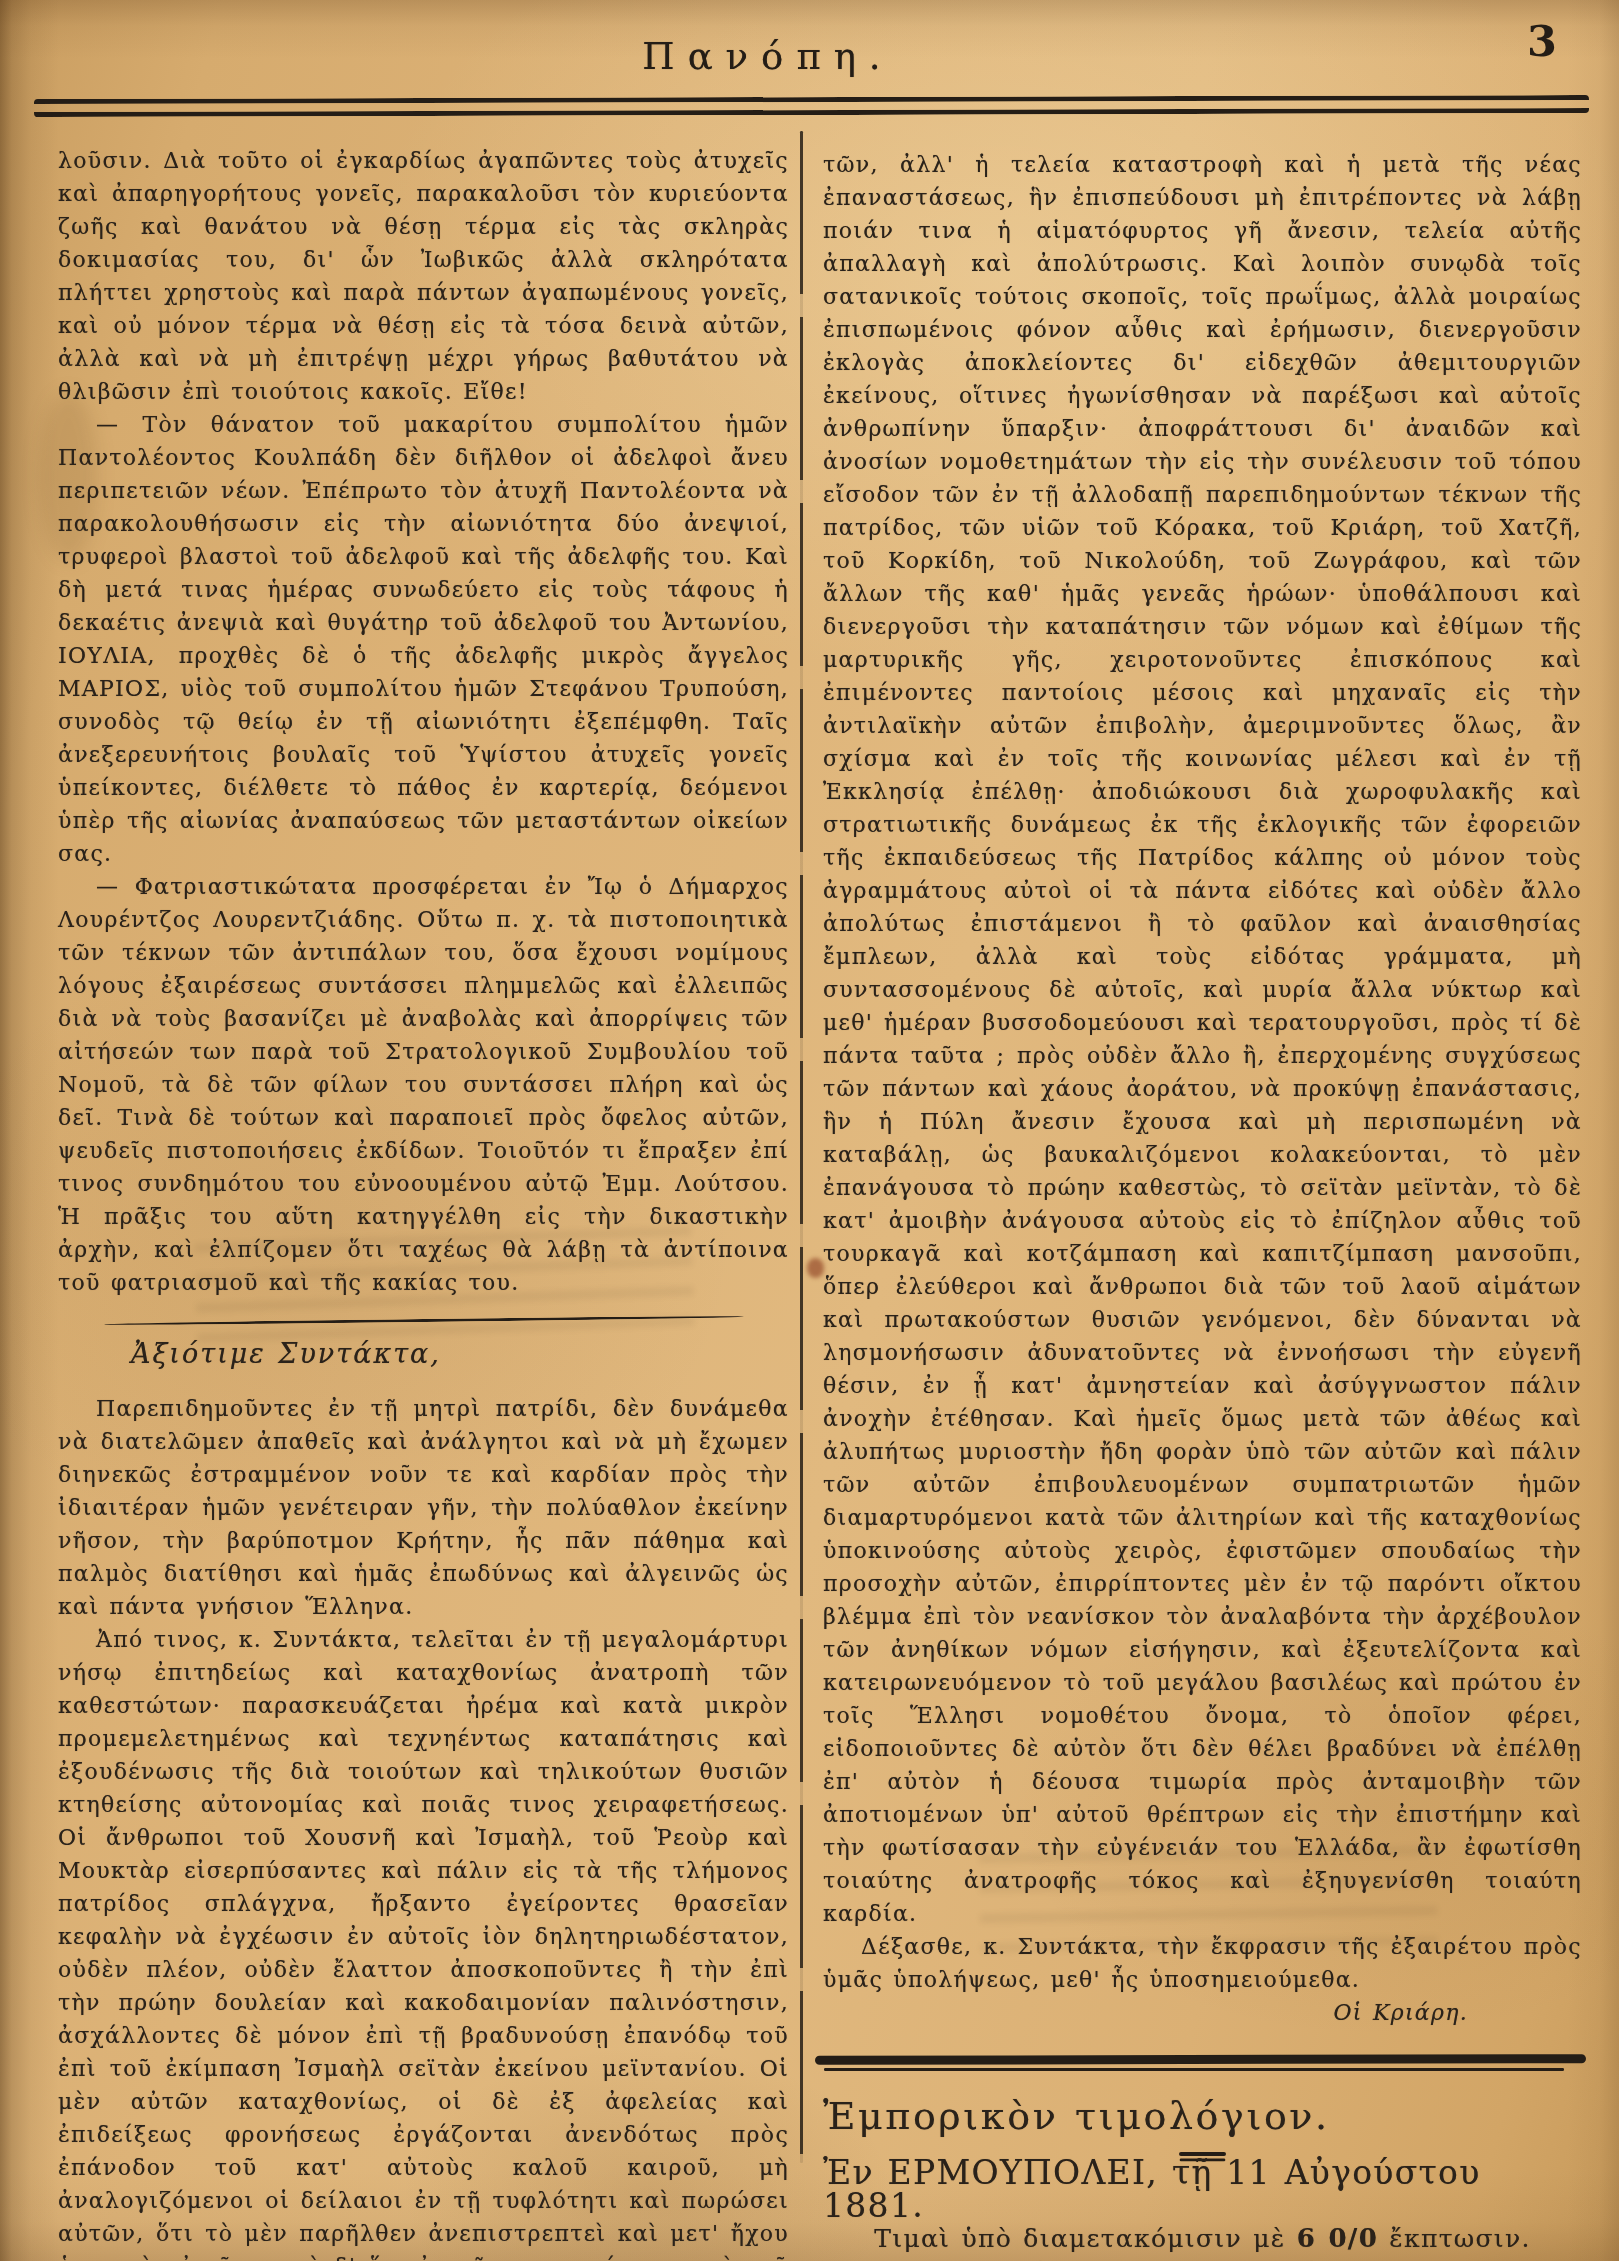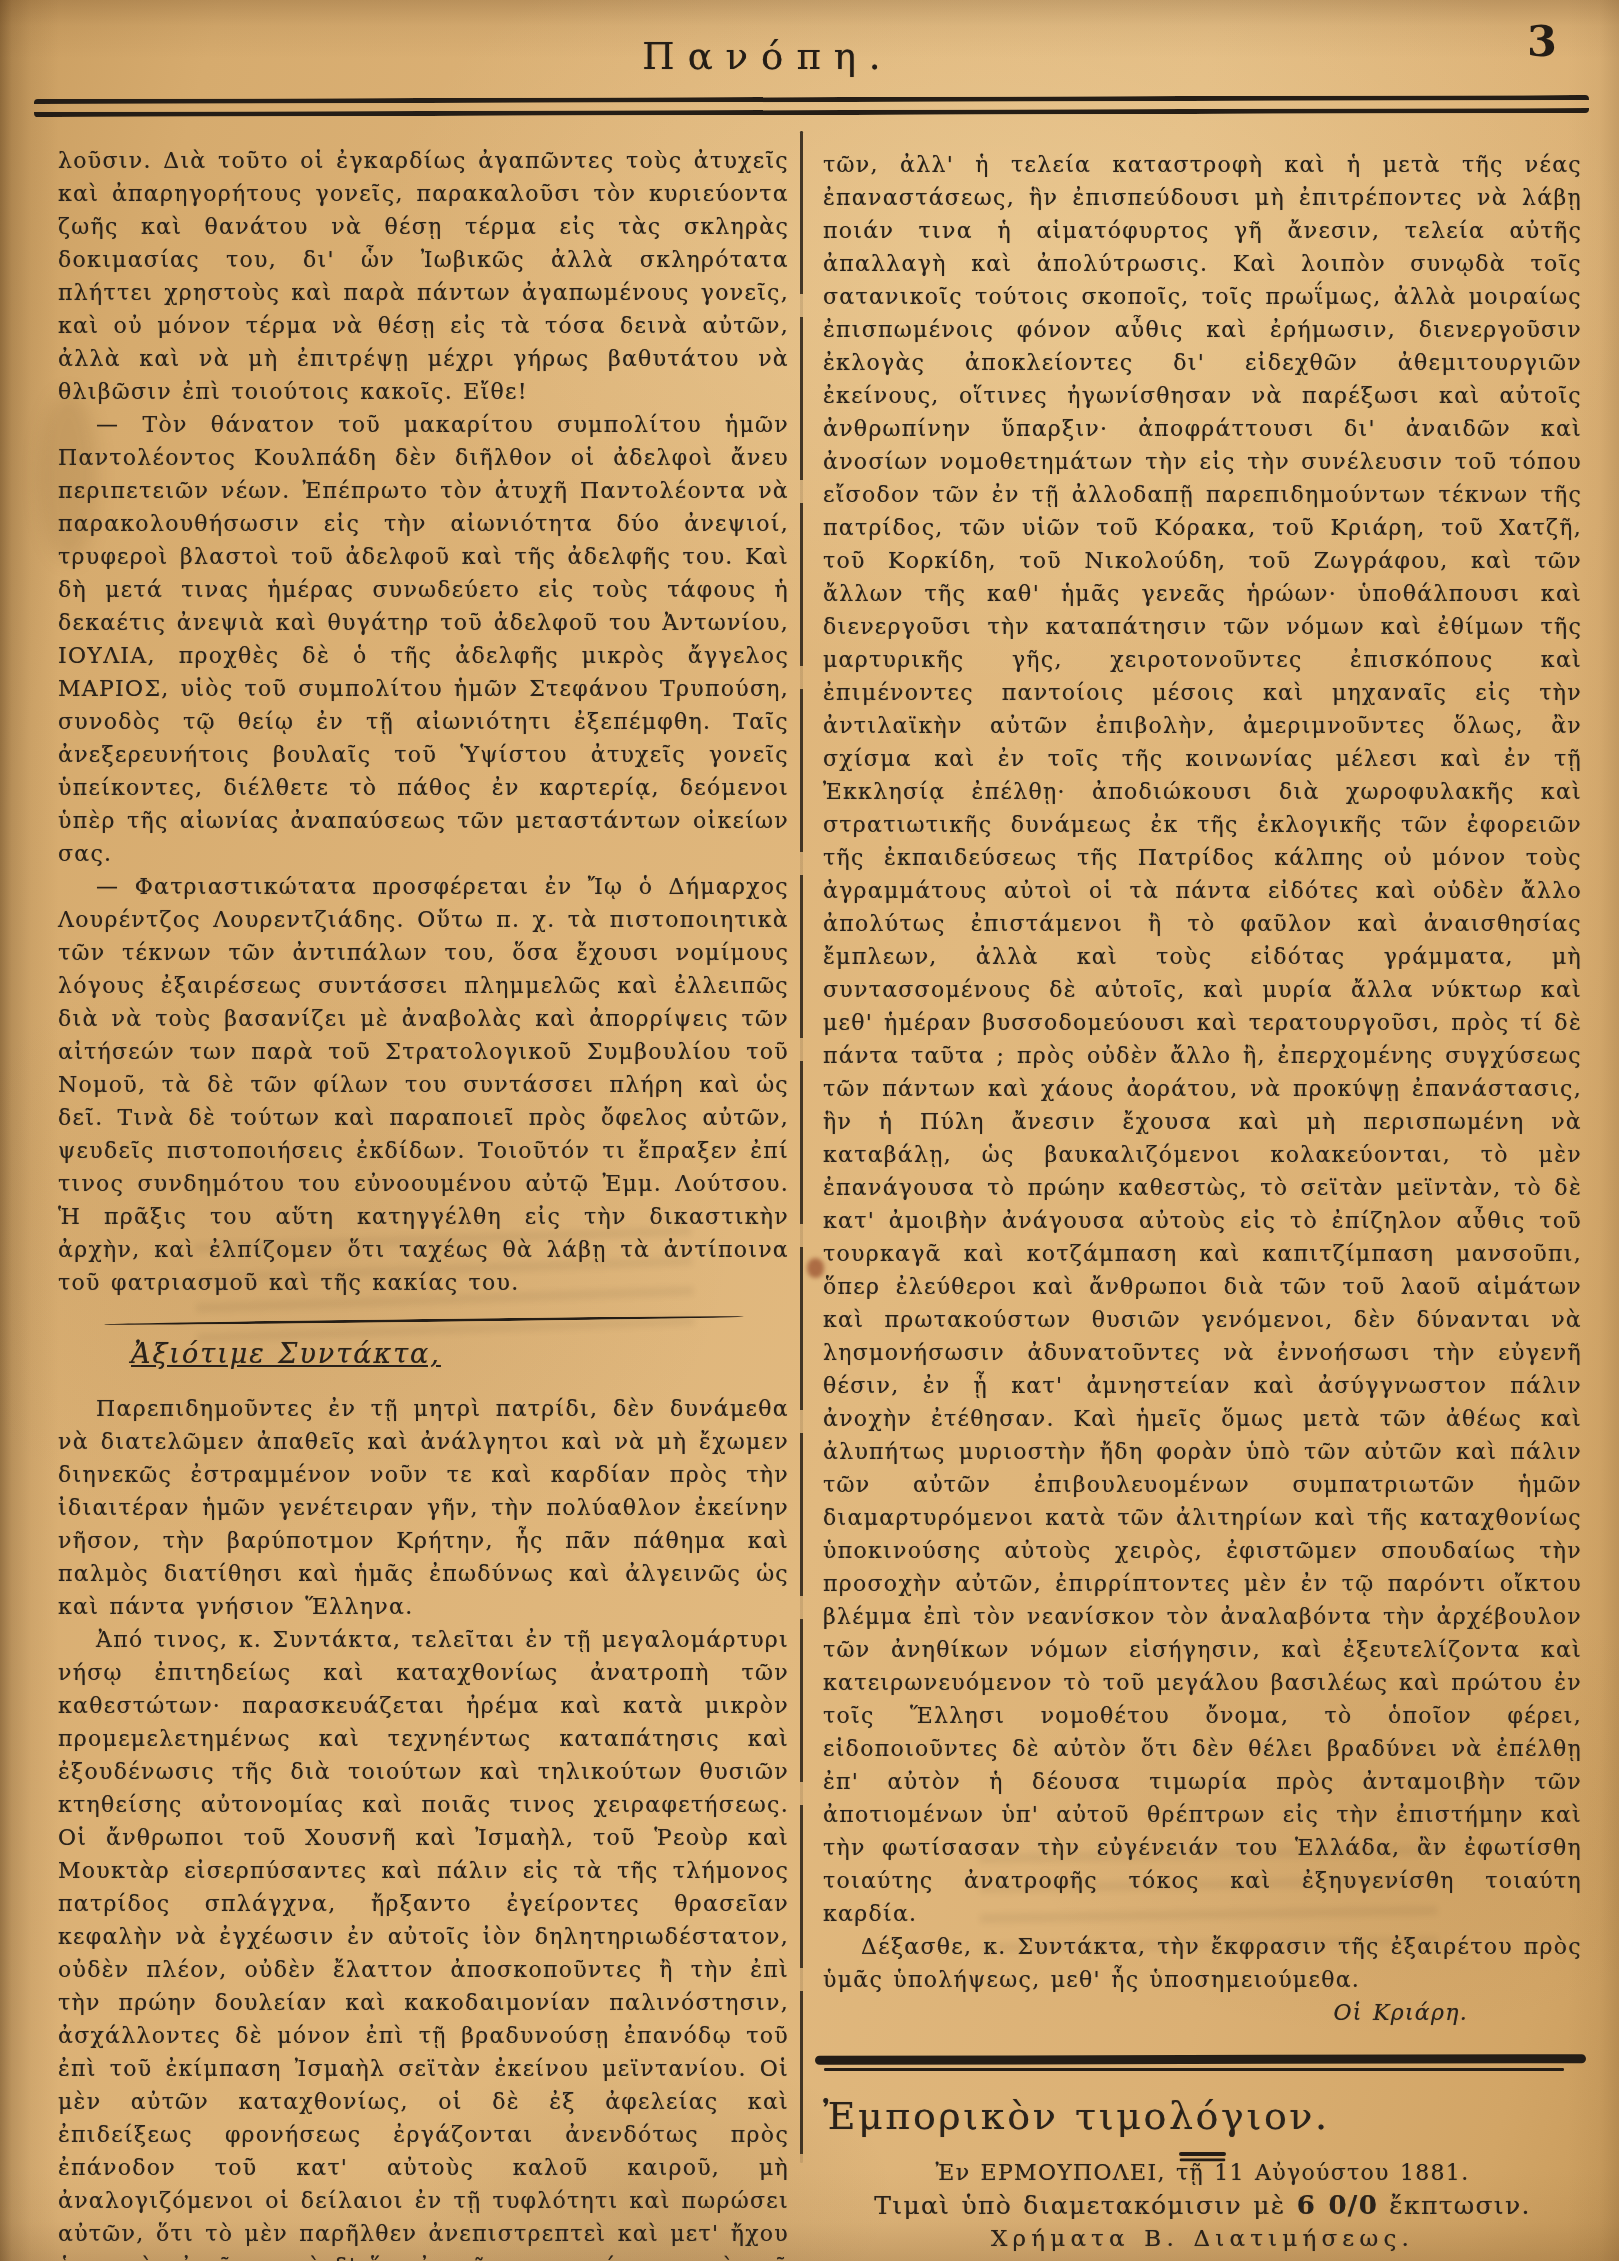--- a/index.html
+++ b/index.html
@@ -52,37 +52,37 @@
       rgba(38,30,21,0.12) 163px, rgba(38,30,21,0.12) 186px);
     border-radius:1.3px;
   }
   .section-divider{
     margin:19.6px auto 15.7px auto;width:640px;height:0;
     border-top:3.9px solid #241d16;border-radius:50%;
     transform:rotate(-0.7deg);
   }
   .letter-salutation{
     font-style:italic;font-size:27px;letter-spacing:2px;
-    margin:2.6px 0 22px 73px;text-align:left;text-decoration:underline;
+    margin:2.6px 0 22px 73px;text-align:left;
   }
   .closing{margin-top:3.9px;}
   .dateline{margin-top:10.5px;text-align:center;padding-left:26px;text-indent:0;}
   .signature{margin-top:9.1px;text-align:right;padding-right:114px;font-style:italic;text-indent:0;}
   .section-rule{margin-top:26px;margin-left:-7.8px;width:771px;}
   .section-rule .bar{height:8.5px;background:#241d16;border-radius:4.6px;transform:rotate(-0.12deg);}
   .section-rule .thin{height:2.6px;background:#241d16;margin:4.6px 0 0 9.1px;width:96%;border-radius:1.3px;}
   .commerce-heading{
     font-size:38px;letter-spacing:2.6px;margin-top:29px;
     color:#2a221a;
   }
   .ornament-rule{
     width:47px;height:3.3px;background:#241d16;border-radius:2px;
     margin:19.6px auto 0 auto;box-shadow:0 5.9px 0 -0.7px #241d16;
   }
-  .commerce-dateline{text-align:center;font-size:22px;margin-top:34px;letter-spacing:1.3px;}
+  .commerce-dateline{text-align:left;font-size:33px;margin-top:34px;letter-spacing:1.3px;}
   .commerce-terms{text-align:center;font-size:25px;margin-top:27.4px;}
   .commerce-terms .rate{font-size:26px;font-weight:bold;}
   .commerce-currency{text-align:center;font-size:23px;letter-spacing:5.2px;margin-top:23.5px;}
   .ghost{position:absolute;opacity:0.07;filter:blur(3.3px);background:
     repeating-linear-gradient(180deg, #3a2c18 0 9.1px, transparent 9.1px 30px);
     pointer-events:none;}
 </style>
 </head>
 <body>
 

